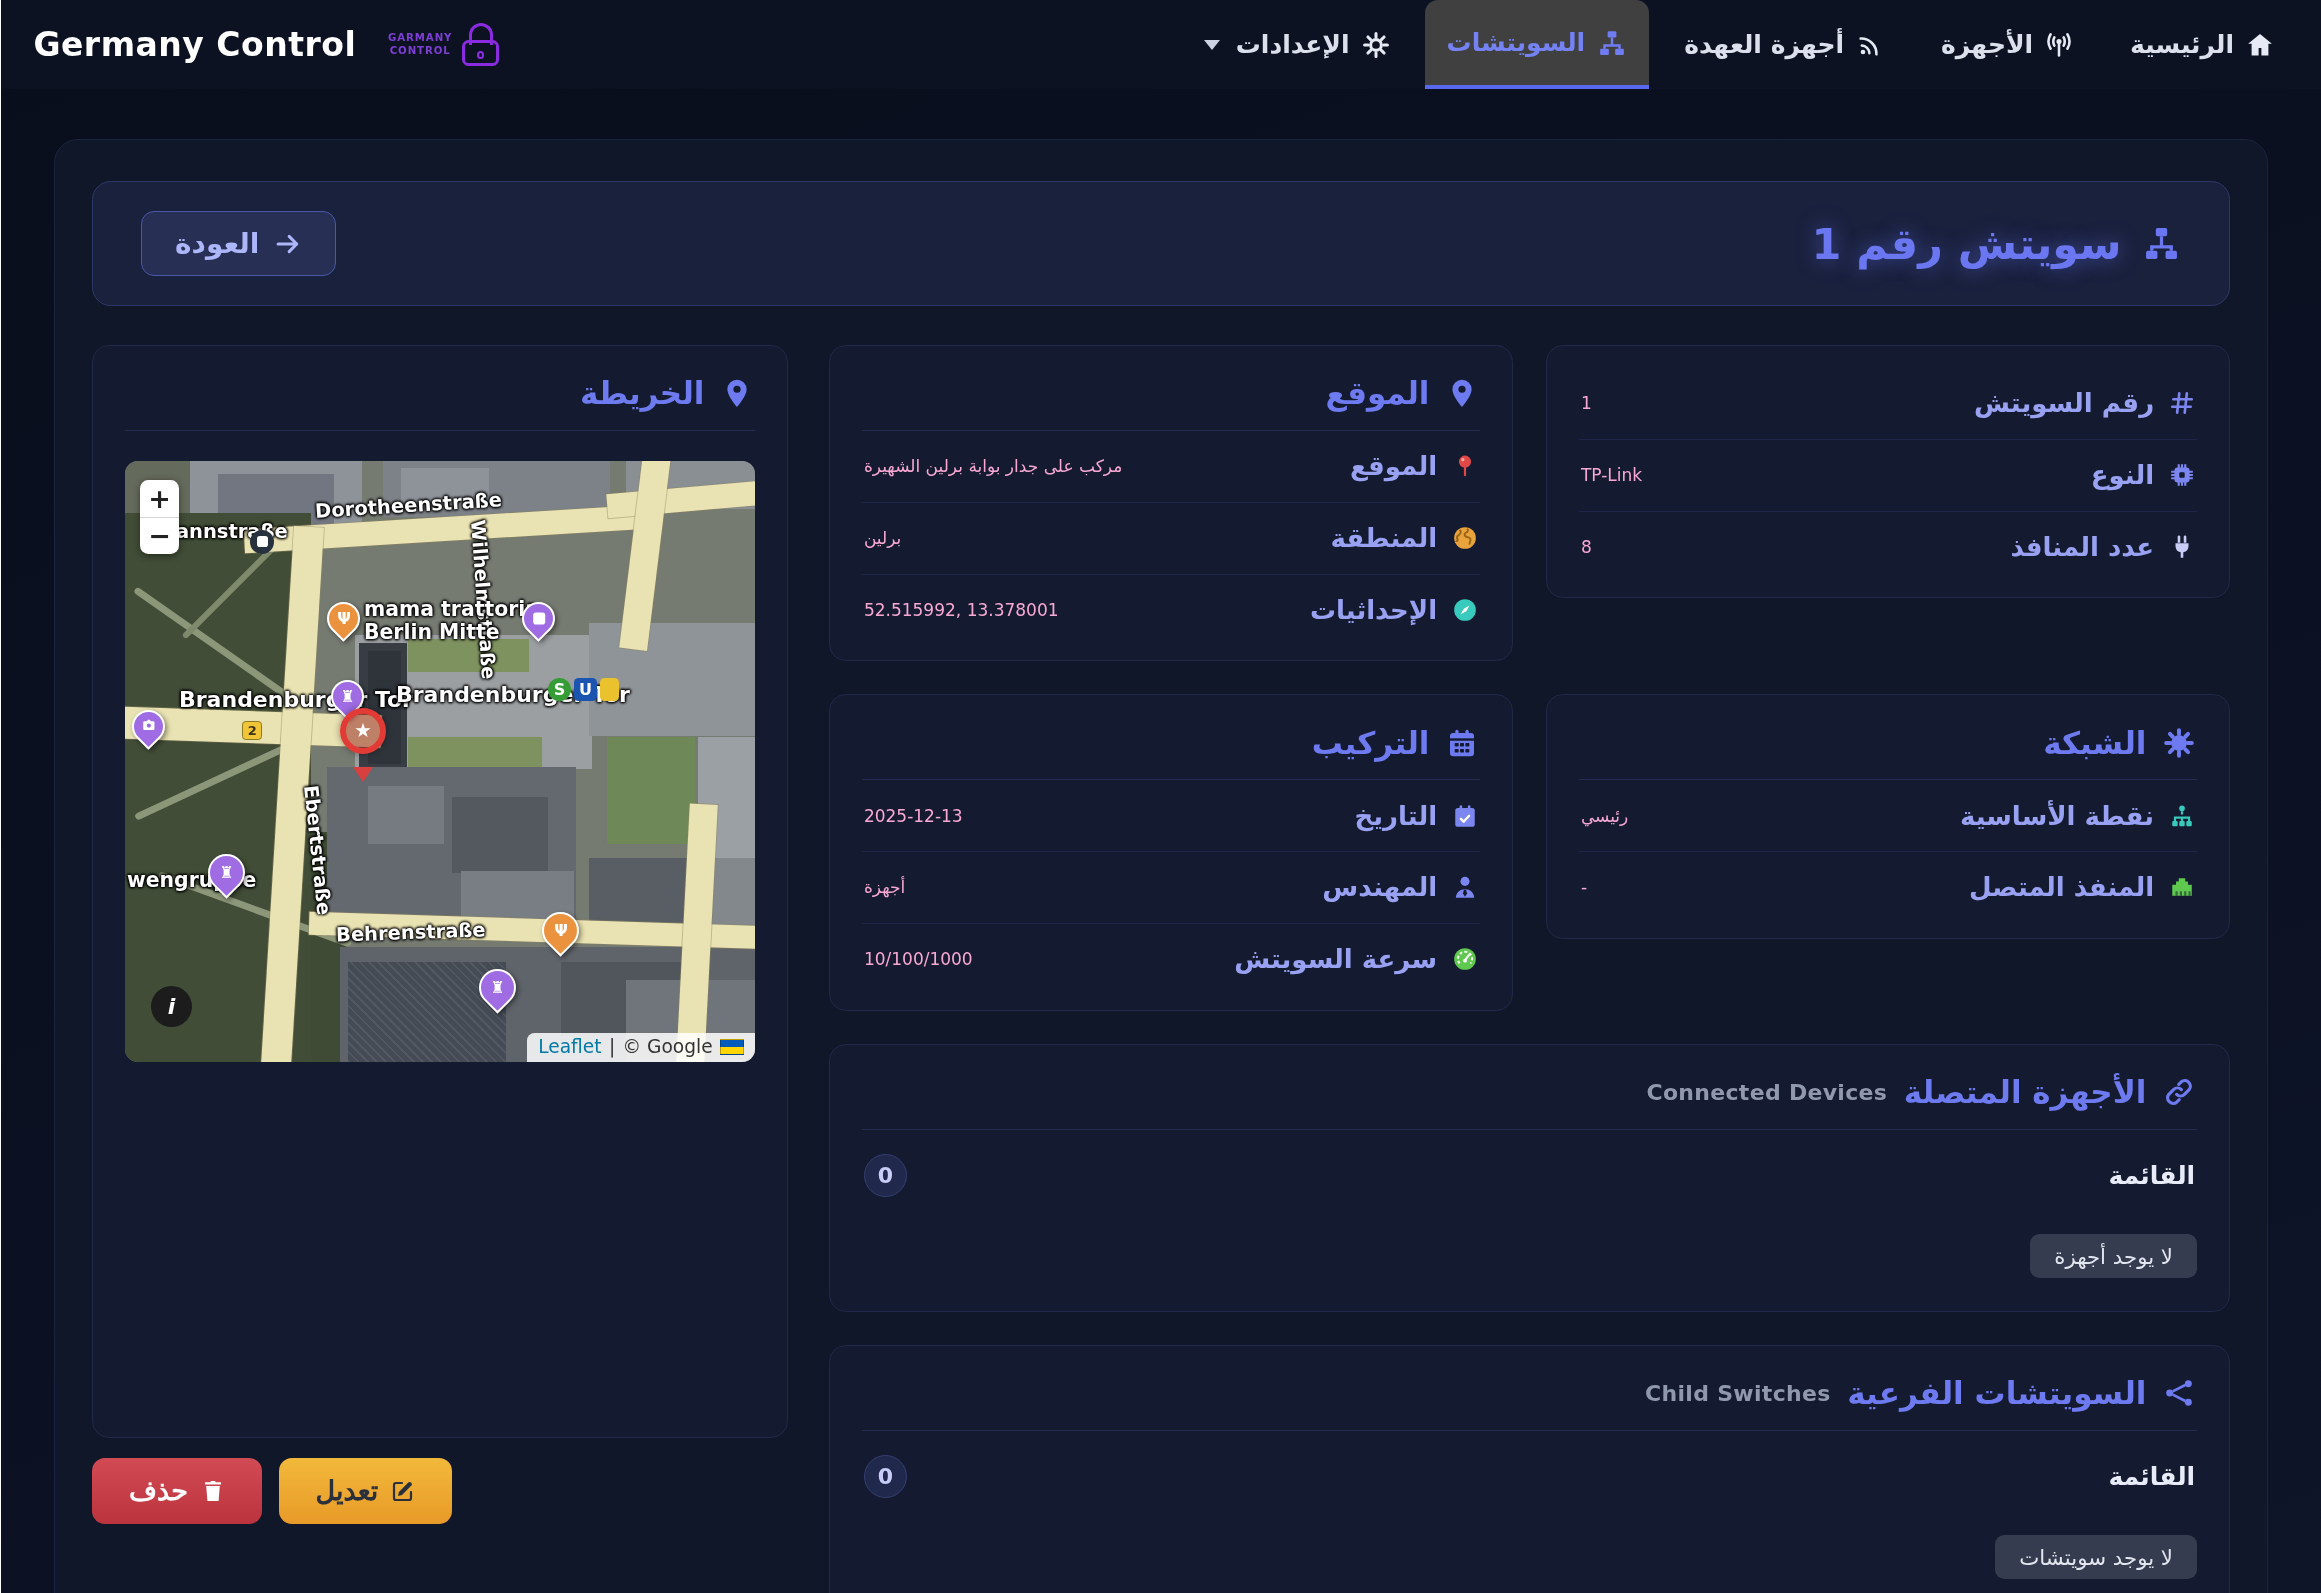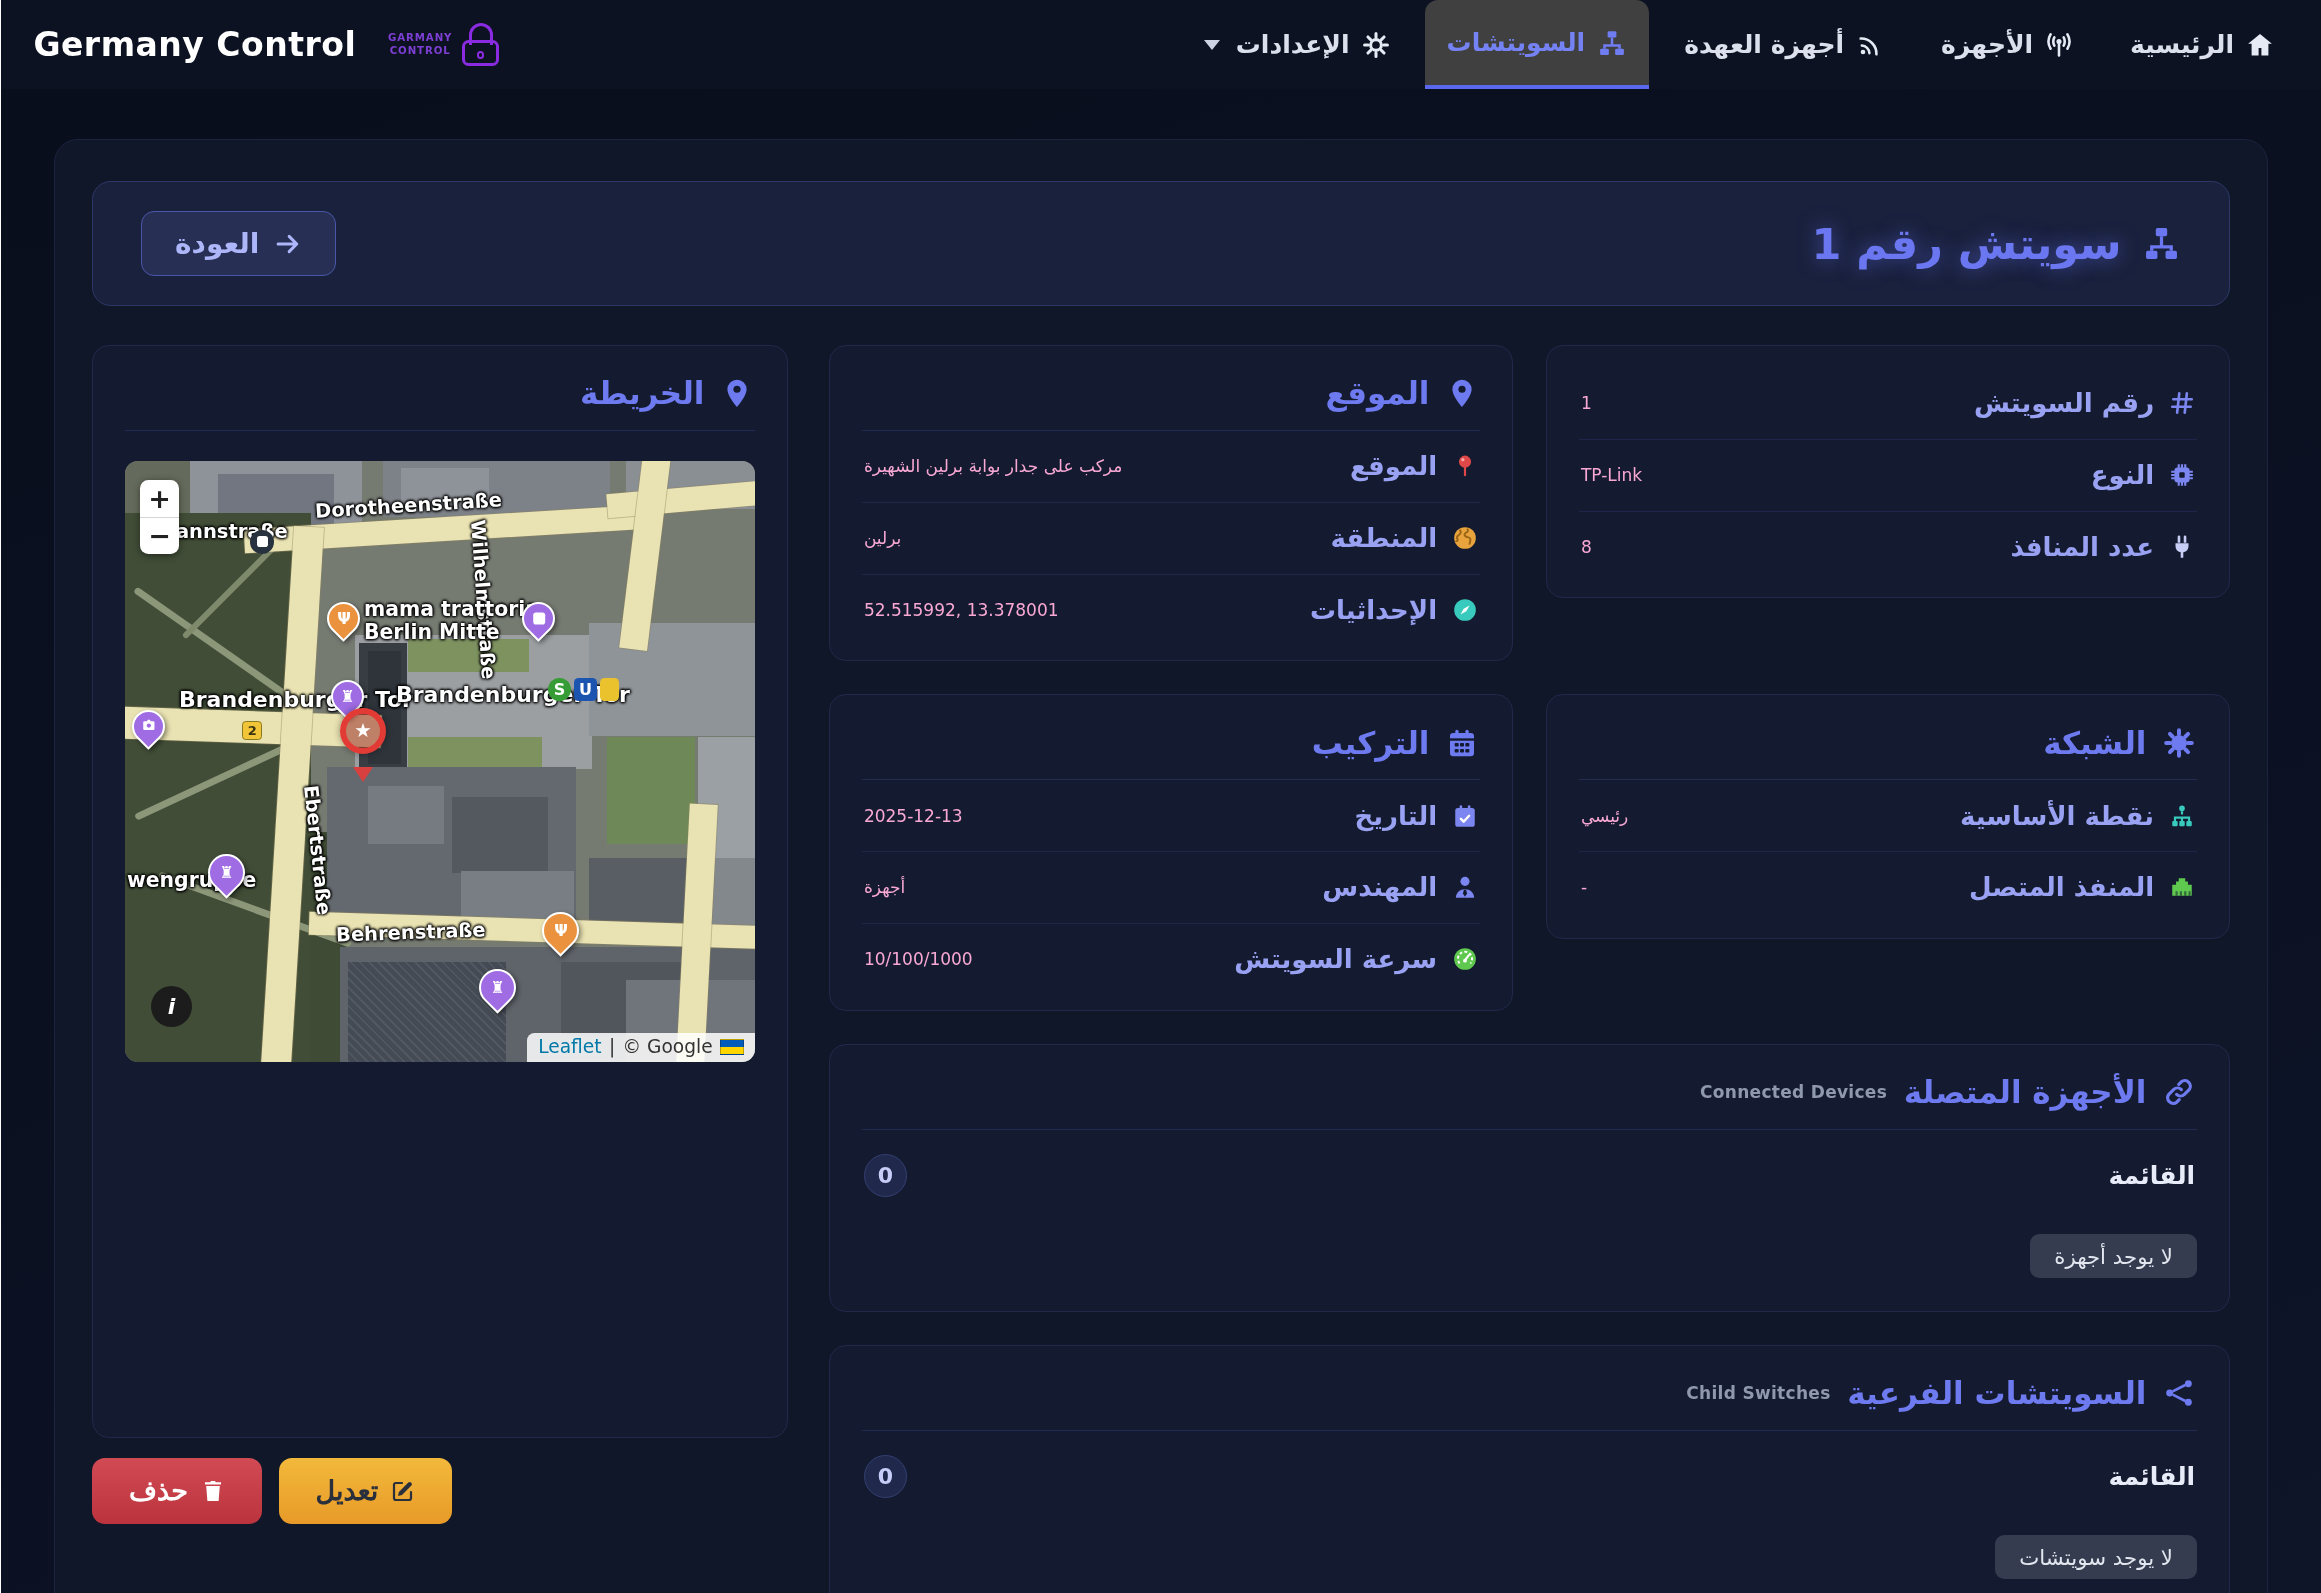--- a/index.html
+++ b/index.html
@@ -52,21 +52,21 @@
   
   .content{display:flex;gap:41px;align-items:flex-start;}
   .main-col{flex:1;min-width:0;}
   .cards-grid{display:grid;grid-template-columns:1fr 1fr;gap:33px;align-items:start;}
   .map-col{width:696px;flex:none;}
 
   
   .card{background:#141b30;border:0.9px solid #20294a;border-radius:16.7px;padding:22px 32px 15px;}
   .card-header{display:flex;align-items:center;gap:16.7px;color:#6e7af0;font-size:31px;font-weight:bold;
     padding:7.4px 1.9px 18.6px;border-bottom:0.9px solid #222c50;}
-  .card-header .sub-en{font-size:17px;font-weight:bold;color:#8f98ad;letter-spacing:0.3px;direction:ltr;}
+  .card-header .sub-en{font-size:22px;font-weight:bold;color:#8f98ad;letter-spacing:0.3px;direction:ltr;}
   .row{display:flex;align-items:center;justify-content:space-between;padding:20.4px 1.9px;
     border-bottom:0.9px solid #1d2648;}
   .row:last-child{border-bottom:none;}
   .row-label{display:flex;align-items:center;gap:15px;color:#99a2f2;font-size:26px;font-weight:bold;}
   .row-value{color:#f9a8d4;font-size:17px;direction:ltr;}
   .ic-blue{color:#7c86f0;} .ic-red{color:#e04848;} .ic-orange{color:#e8a33d;}
   .ic-teal{color:#38cabc;} .ic-green{color:#5ec94e;} .ic-light{color:#c8cdf5;}
 
   
   .list-card{margin-top:33px;padding-bottom:33px;}

